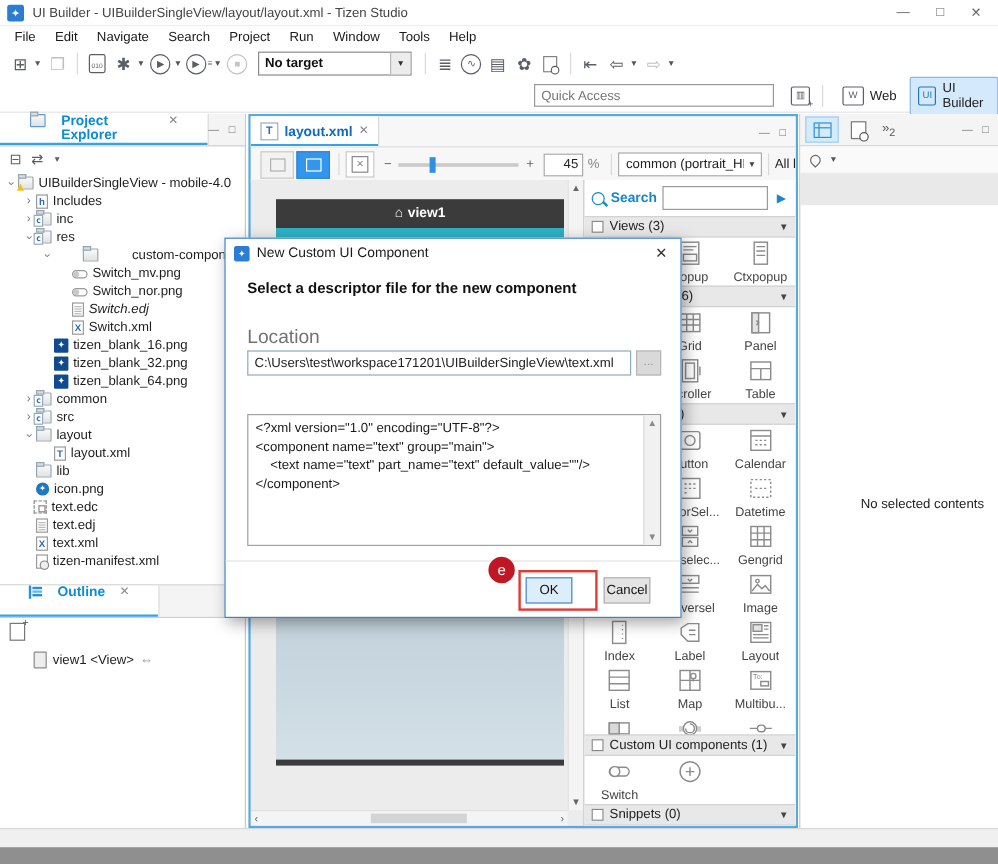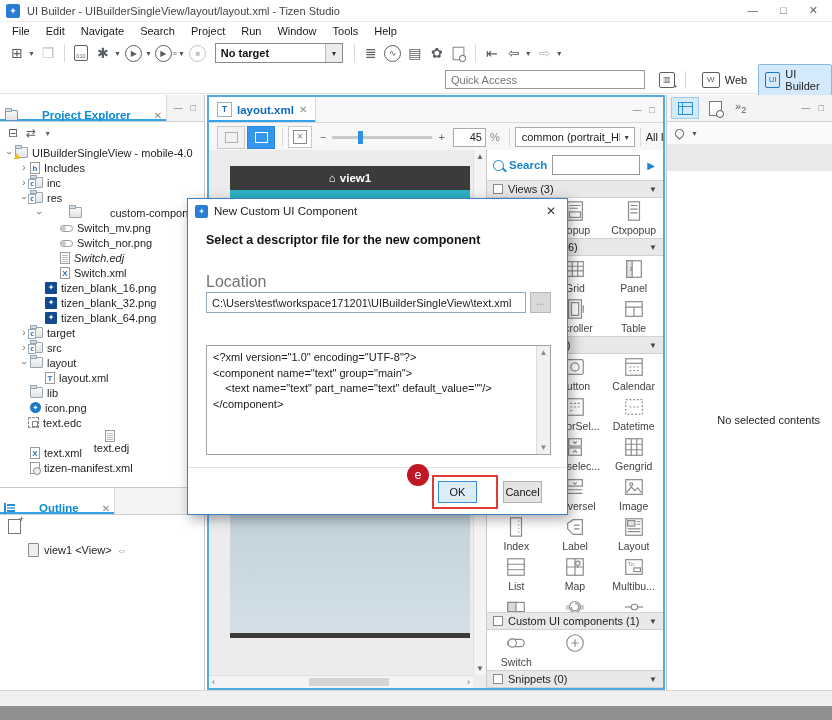--- a/index.html
+++ b/index.html
@@ -33,21 +33,21 @@
   .mag.blue{border-color:#1588d1}.mag.blue::after{background:#1588d1}
   #quick-access{width:212px;height:17px;border:1px solid #999;font-size:11px;color:#555;padding:0 5px;margin-left:445px;font-family:inherit}
   .persp{display:flex;align-items:center;gap:5px;margin-left:14px}
   .pico{width:16px;height:14px;border:1.2px solid #5a5f66;border-radius:2px;font-size:8px;color:#5a5f66;display:flex;align-items:center;justify-content:center}
   .pbtn{display:flex;align-items:center;gap:5px;padding:3px 6px;border-radius:2px}
   .pbtn.active{background:#d4e9fb;border:1px solid #86b8e2}
   .pbtn .pico.blue{color:#1d79c4;border-color:#1d79c4}
 
   
   .panel-tabbar{height:26px;background:#f4f4f4;border-bottom:1px solid #cfcfcf;display:flex;align-items:stretch}
-  .ptab{display:flex;align-items:flex-end;gap:20px;padding:0 4px;background:#fff;border-right:1px solid #d9d9d9;box-shadow:inset 0 -2px 0 #35a3e8}
+  .ptab{display:flex;align-items:flex-start;gap:9px;padding:0 24px;background:#fff;border-right:1px solid #d9d9d9;box-shadow:inset 0 -2px 0 #35a3e8}
   .ptab .lbl{color:#0d8bd1;font-weight:bold;font-size:11.5px}
   .ptab .x{color:#8a8a8a;font-size:10px;margin-left:3px}
   .pmini{margin-left:auto;display:flex;gap:8px;align-items:center;color:#777;font-size:9px;padding-right:8px}
 
   #left-top{left:0;top:95px;width:205px;height:392px;background:#fff;border-right:1px solid #c9c9c9;box-sizing:border-box}
   .mini-tb{height:22px;display:flex;align-items:center;gap:8px;padding-left:8px;color:#5a5f66;font-size:12px}
   #pe-tree{position:absolute;top:50px;left:0;right:0;bottom:0;overflow:hidden}
   .trow{height:15px;display:flex;align-items:center;white-space:nowrap;font-size:11px;color:#1e1e1e}
   .trow .ar{width:10px;flex:none;color:#777;font-size:10px;text-align:center;line-height:10px}
   .trow .ar.open{transform:rotate(90deg)}
@@ -337,21 +337,21 @@
       <div class="trow" style="padding-left: 34px;">
         <span class="ar"></span>
         <span class="fi fi-tz">✦</span>
         <span>tizen_blank_64.png</span>
       </div>
       <div class="trow" style="padding-left: 19px;">
         <span class="ar">›</span>
         <span class="fi fi-folder">
           <span class="b">c</span>
         </span>
-        <span>target</span>
+        <span>common</span>
       </div>
       <div class="trow" style="padding-left: 19px;">
         <span class="ar">›</span>
         <span class="fi fi-folder">
           <span class="b">c</span>
         </span>
         <span>src</span>
       </div>
       <div class="trow" style="padding-left: 19px;">
         <span class="ar open">›</span>
@@ -373,21 +373,21 @@
       <div class="trow" style="padding-left: 19px;">
         <span class="ar"></span>
         <span class="fi fi-png">✦</span>
         <span>icon.png</span>
       </div>
       <div class="trow" style="padding-left: 17px;">
         <span class="ar"></span>
         <span class="fi fi-edc"></span>
         <span>text.edc</span>
       </div>
-      <div class="trow" style="padding-left: 19px; flex-direction: column;">
+      <div class="trow" style="padding-left: 19px;">
         <span class="ar"></span>
         <span class="fi fi-doc lines"></span>
         <span>text.edj</span>
       </div>
       <div class="trow" style="padding-left: 19px;">
         <span class="ar"></span>
         <span class="fi fi-doc">
           <span class="L">X</span>
         </span>
         <span>text.xml</span>

